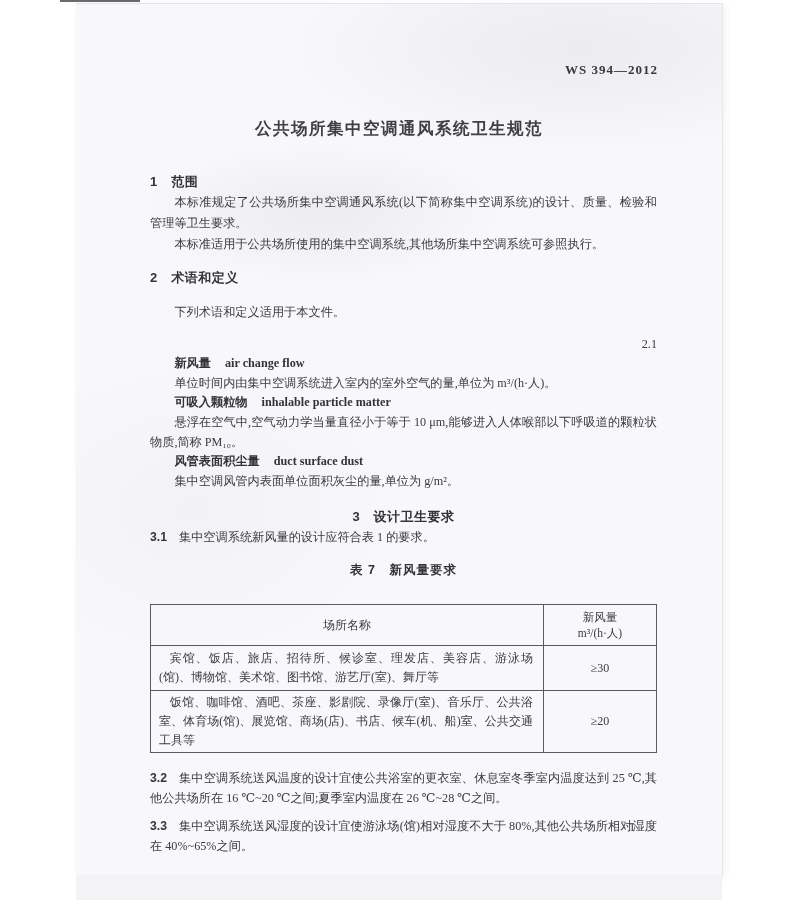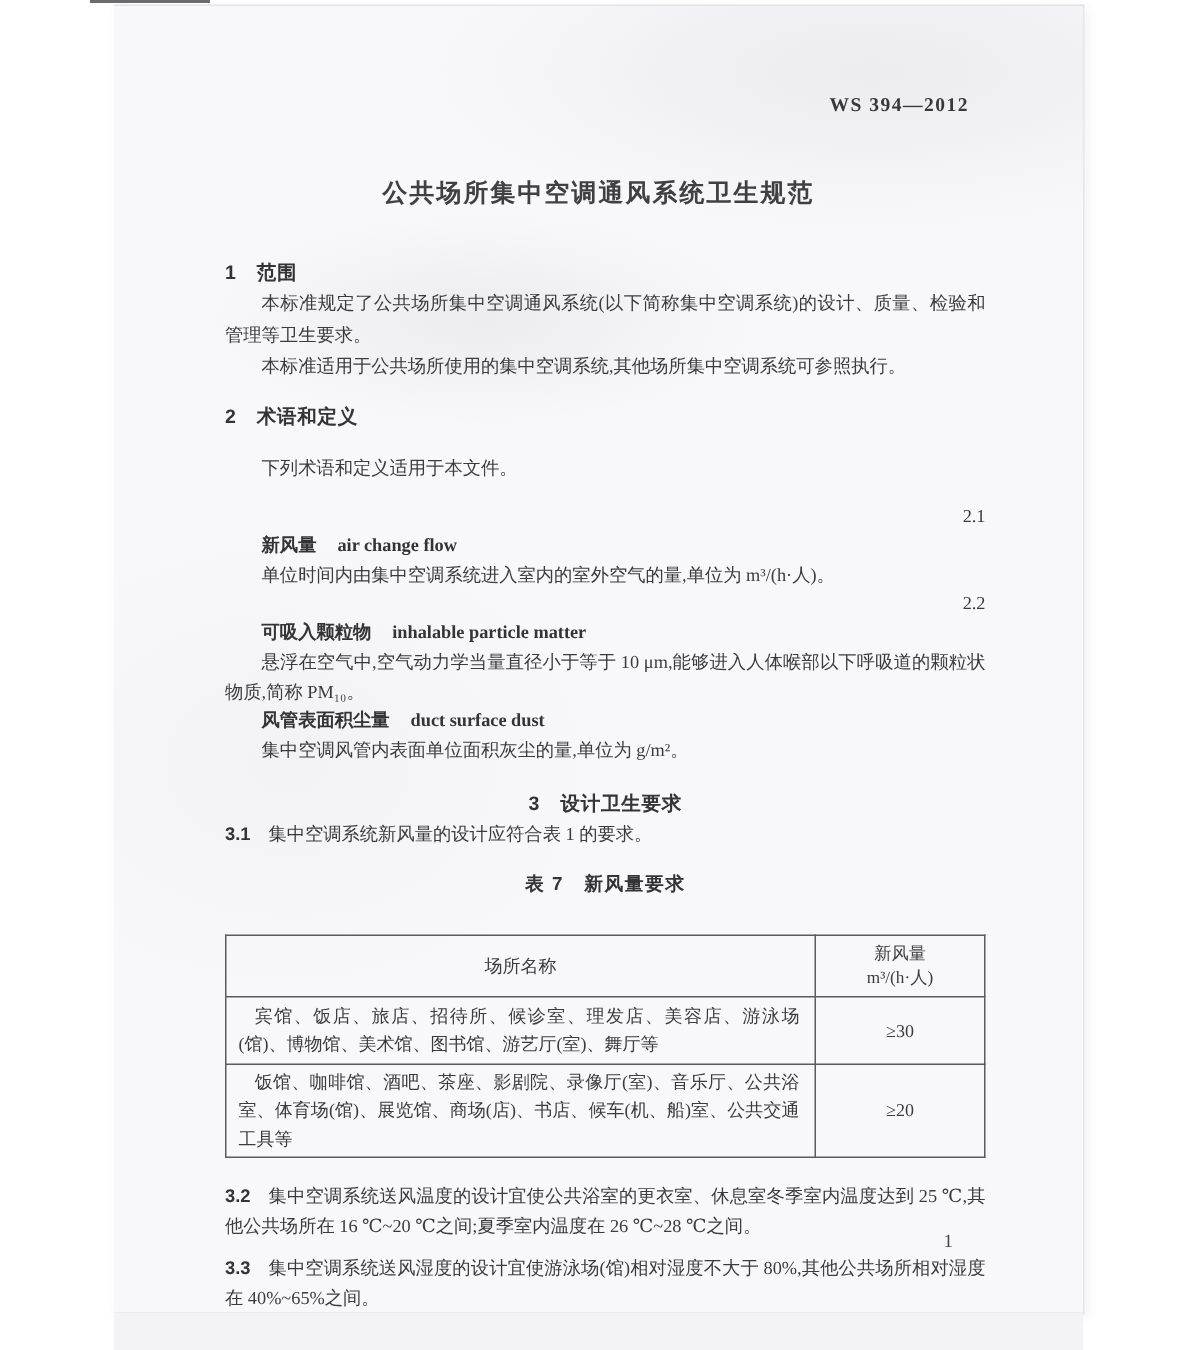--- a/index.html
+++ b/index.html
@@ -30,21 +30,21 @@
     position: absolute; left: 76px; top: 875px;
     width: 646px; height: 25px;
     background: #f3f3f6;
   }
   .scan-edge {
     position: absolute; left: 60px; top: 0;
     width: 80px; height: 2px; background: #6b6b70;
   }
 
   .doc-code {
-    position: absolute; top: 58px; right: 76px;
+    position: absolute; top: 58px; right: 64px;
     font-weight: bold; font-size: 13px; letter-spacing: 1px;
     color: #38383c;
   }
   .doc-title {
     position: absolute; top: 114px; left: 0; width: 100%;
     margin: 0; text-align: center;
     font-family: "Liberation Sans", "DejaVu Sans", sans-serif;
     font-weight: bold; font-size: 16.5px; letter-spacing: 1.5px;
     color: #3f3f46;
   }
@@ -135,21 +135,20 @@
     <div class="mt-terms">
       <div class="term">
         <div class="term-num">2.1</div>
         <div class="term-name">
           <span class="term-zh">新风量</span><span class="term-en">air change flow</span>
         </div>
         <p class="term-def">单位时间内由集中空调系统进入室内的室外空气的量,单位为 m³/(h·人)。</p>
       </div>
 
       <div class="term">
-        <div class="term-num">2.2</div>
         <div class="term-name">
           <span class="term-zh">可吸入颗粒物</span><span class="term-en">inhalable particle matter</span>
         </div>
         <p class="term-def">悬浮在空气中,空气动力学当量直径小于等于 10 μm,能够进入人体喉部以下呼吸道的颗粒状物质,简称 PM₁₀。</p>
       </div>
 
       <div class="term">
         <div class="term-name">
           <span class="term-zh">风管表面积尘量</span><span class="term-en">duct surface dust</span>
         </div>

